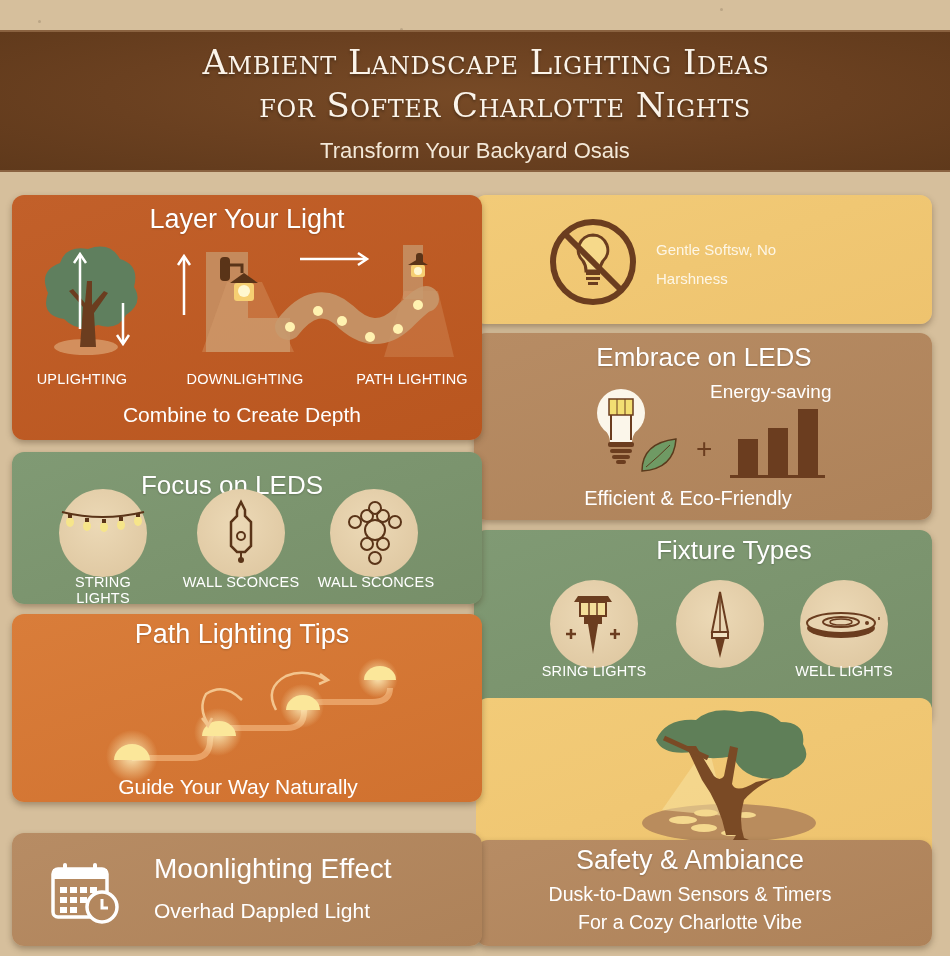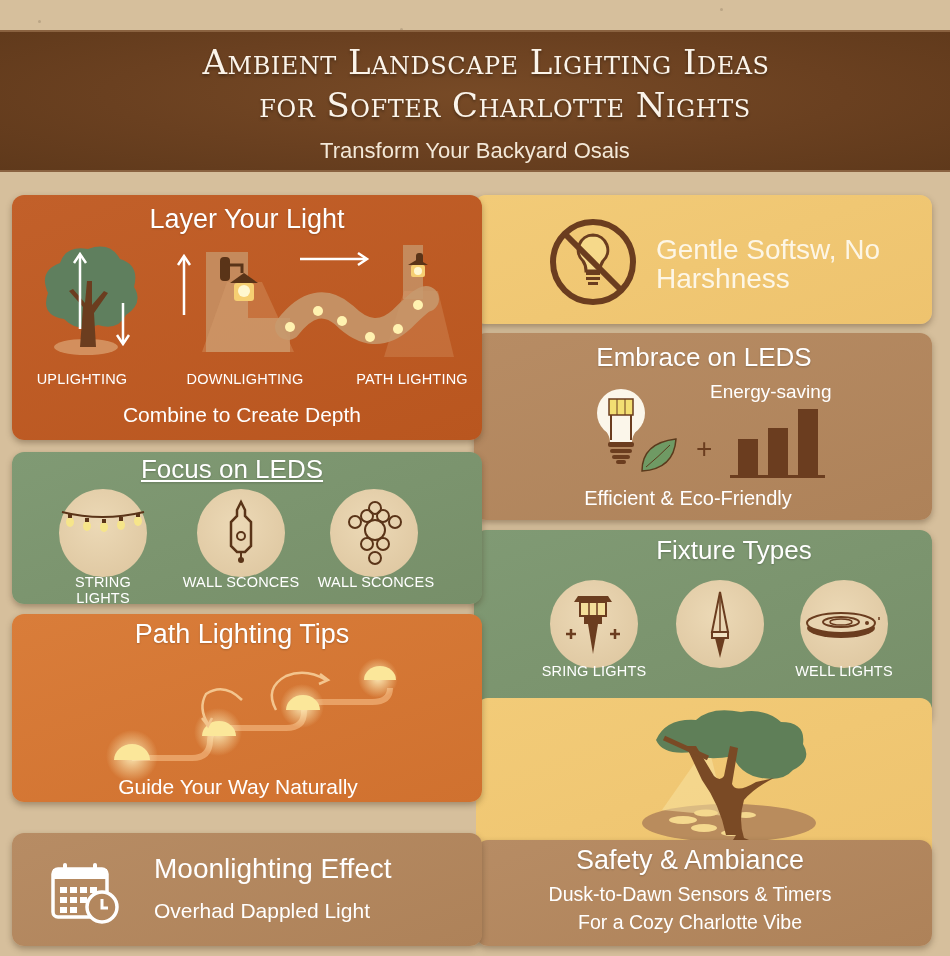--- a/index.html
+++ b/index.html
@@ -77,21 +77,21 @@
 
 <div class="card yellow" style="left:474px;top:195px;width:458px;height:129px;">
   <svg width="90" height="90" style="left:74px;top:22px" viewBox="0 0 90 90">
     <circle cx="45" cy="45" r="40" fill="none" stroke="#6b3d1f" stroke-width="6"></circle>
     <path d="M45 18 a15 15 0 0 1 10 26 q-3 4 -3 10 h-14 q0 -6 -3 -10 a15 15 0 0 1 10 -26z" fill="#f6d98a" stroke="#6b3d1f" stroke-width="3"></path>
     <rect x="38" y="55" width="14" height="3" fill="#6b3d1f"></rect>
     <rect x="38" y="60" width="14" height="3" fill="#6b3d1f"></rect>
     <rect x="40" y="65" width="10" height="3" fill="#6b3d1f"></rect>
     <line x1="18" y1="18" x2="72" y2="72" stroke="#6b3d1f" stroke-width="6"></line>
   </svg>
-  <div class="caption" style="left:182px;top:40px;font-size:28px;text-align:left;color:#fdf6e6;line-height:29px;">
+  <div class="caption" style="left:182px;top:40px;font-size:15px;text-align:left;color:#fdf6e6;line-height:29px;">
     <div>Gentle Softsw, No</div>
     <div>Harshness</div>
   </div>
 </div>
 
 <div class="card tan" style="left:474px;top:333px;width:458px;height:187px;">
   <h2 style="position:absolute;left:110px;width:240px;top:9px;font-size:26px;">Embrace on LEDS</h2>
   <div class="caption" style="left:236px;top:48px;font-size:19px;">Energy-saving</div>
   <svg width="60" height="80" style="left:120px;top:55px" viewBox="0 0 60 80">
     <circle cx="27" cy="25" r="24" fill="#fbf6ea"></circle>
@@ -215,21 +215,21 @@
     <circle cx="140" cy="70" r="5" fill="#fff2b0"></circle>
   </svg>
 
   <div class="label-caps" style="left:20px;width:100px;top:176px;">UPLIGHTING</div>
   <div class="label-caps" style="left:168px;width:130px;top:176px;">DOWNLIGHTING</div>
   <div class="label-caps" style="left:340px;width:120px;top:176px;">PATH LIGHTING</div>
   <div class="caption" style="left:0;width:470px;top:208px;font-size:21px;padding-right:10px;">Combine to Create Depth</div>
 </div>
 
 <div class="card green" style="left:12px;top:452px;width:470px;height:152px;">
-  <h2 style="position:absolute;left:0;width:470px;top:2px;font-size:26px;padding-right:30px;text-decoration:underline;">Focus on LEDS</h2>
+  <h2 style="position:absolute;left:0;width:470px;top:18px;font-size:26px;padding-right:30px;">Focus on LEDS</h2>
   <div class="circle" style="left:47px;top:37px;"></div>
   <svg width="86" height="30" style="left:48px;top:58px" viewBox="0 0 86 30">
     <path d="M2 2 q40 10 82 0" stroke="#5a3418" stroke-width="2" fill="none"></path>
     <g fill="#f6e58a">
         <ellipse cx="10" cy="12" rx="4" ry="5"></ellipse>
         <ellipse cx="27" cy="16" rx="4" ry="5"></ellipse>
         <ellipse cx="44" cy="17" rx="4" ry="5"></ellipse>
         <ellipse cx="61" cy="15" rx="4" ry="5"></ellipse>
         <ellipse cx="78" cy="11" rx="4" ry="5"></ellipse>
       </g>

